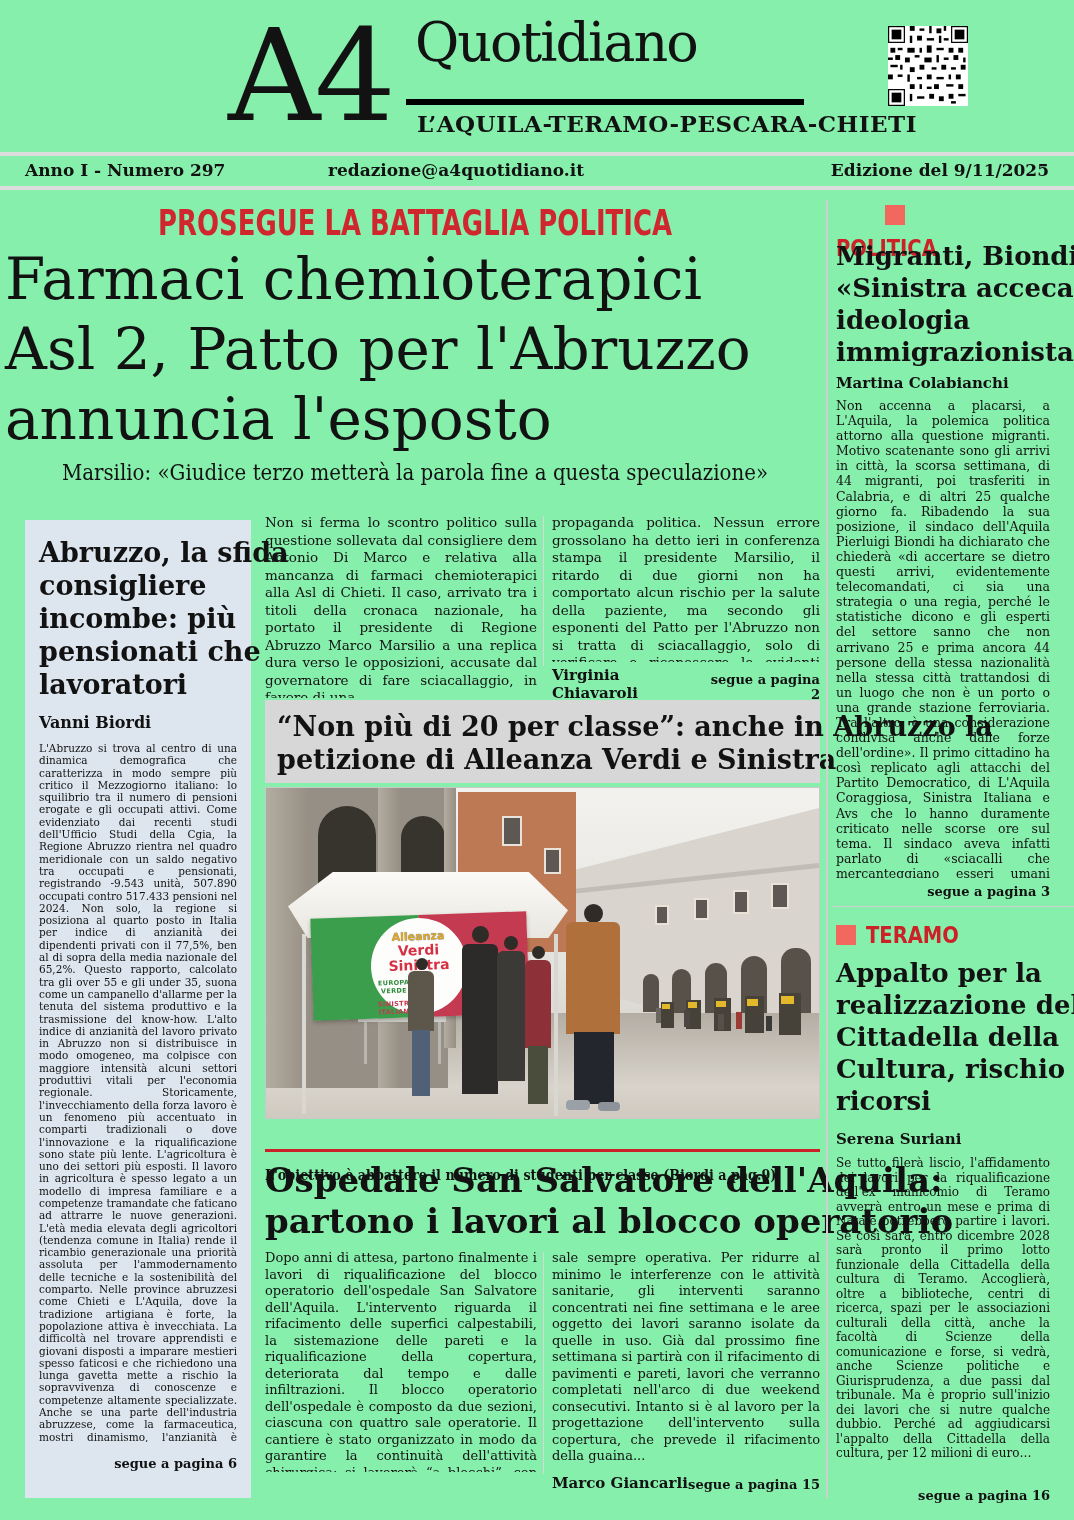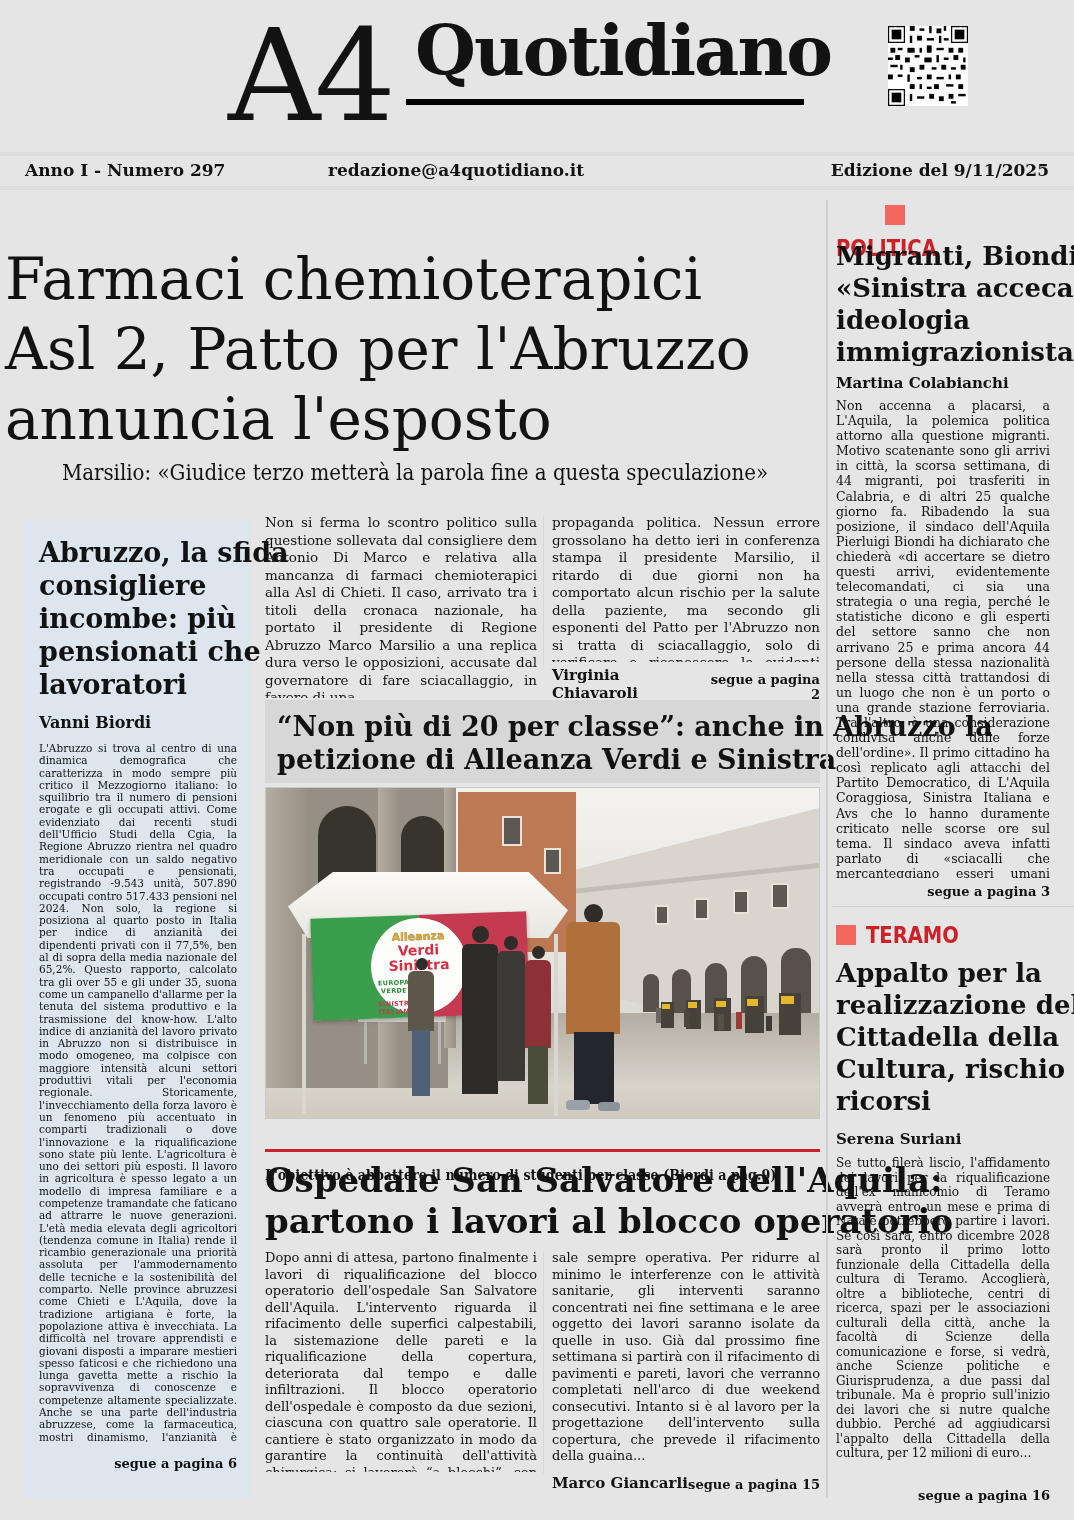--- a/index.html
+++ b/index.html
@@ -1,24 +1,24 @@
 <!DOCTYPE html>
 <html lang="it"><head>
 <meta charset="utf-8">
 <style>
   html,body{margin:0;padding:0;background:#fff;}
-  .page{position:relative;width:1074px;height:1520px;margin:0 auto;background:#e5e5e5;overflow:hidden;
+  .page{position:relative;width:1074px;height:1520px;margin:0 auto;background:#86efac;overflow:hidden;
         font-family:"DejaVu Serif","Liberation Serif",serif;color:#121212;}
   .abs{position:absolute;}
   .sans{font-family:"DejaVu Sans","Liberation Sans",sans-serif;}
   .squeezeC{display:block;transform:scaleX(.8);transform-origin:center;white-space:nowrap;}
   .squeezeL{display:block;transform:scaleX(.85);transform-origin:left center;white-space:nowrap;}
   
   .logo-a4{font-size:128px;font-weight:400;letter-spacing:-6px;line-height:1;}
-  .logo-title{font-size:70px;font-weight:700;letter-spacing:-2px;line-height:1;}
+  .logo-title{font-size:54px;font-weight:400;letter-spacing:-2px;line-height:1;}
   .logo-rule{background:#000;height:6px;}
   .logo-sub{font-size:23px;font-weight:700;letter-spacing:.5px;}
   
   .dl-rule{background:#dcdcdc;height:4px;left:0;width:1074px;}
   .dl-text{font-size:17px;font-weight:700;}
   
   .kicker{color:#d0262e;font-size:36px;font-weight:700;}
   .headline-line{font-size:58px;font-weight:400;line-height:70px;transform:scaleX(.8);transform-origin:center;white-space:nowrap;text-align:center;}
   .subhead{font-size:22px;font-weight:400;}
   .bodytxt{text-align:justify;overflow:hidden;}
@@ -85,20 +85,21 @@
 </head>
 <body>
 
 <div class="page">
 
   <div class="abs" style="left:228px;top:12px;">
     <span class="logo-a4">A4</span>
   </div>
   <div class="abs logo-title" style="left:415px;top:16px;">Quotidiano</div>
   <div class="abs logo-rule" style="left:406px;top:99px;width:398px;"></div>
+  <div class="abs logo-sub" style="left:417px;top:110px;">L’AQUILA-TERAMO-PESCARA-CHIETI</div>
 
   <svg class="abs" style="left:888px;top:26px;" width="80" height="80" viewBox="0 0 33 33">
     <rect x="0" y="0" width="33" height="33" fill="#fff"></rect>
     <g fill="#000">
       <rect x="0" y="0" width="7" height="7"></rect>
         <rect x="26" y="0" width="7" height="7"></rect>
         <rect x="0" y="26" width="7" height="7"></rect>
       <rect x="9" y="0" width="2" height="2"></rect>
         <rect x="13" y="1" width="2" height="1"></rect>
         <rect x="17" y="0" width="1" height="3"></rect>
@@ -163,20 +164,23 @@
     <rect x="27" y="1" width="5" height="5" fill="none" stroke="#fff" stroke-width="1"></rect>
     <rect x="1" y="27" width="5" height="5" fill="none" stroke="#fff" stroke-width="1"></rect>
   </svg>
 
   <div class="abs dl-rule" style="top:152px;"></div>
   <div class="abs dl-text" style="left:25px;top:160px;">Anno I - Numero 297</div>
   <div class="abs dl-text" style="left:0;top:160px;width:912px;text-align:center;">redazione@a4quotidiano.it</div>
   <div class="abs dl-text" style="top:160px;right:25px;">Edizione del 9/11/2025</div>
   <div class="abs dl-rule" style="top:186px;"></div>
 
+  <div class="abs sans kicker" style="left:0;top:202px;width:830px;text-align:center;">
+    <span class="squeezeC" style="transform:scaleX(.72);">PROSEGUE LA BATTAGLIA POLITICA</span>
+  </div>
   <div class="abs" style="left:5px;top:244px;width:820px;">
     <span class="headline-line">Farmaci chemioterapici</span>
     <span class="headline-line">Asl 2, Patto per l'Abruzzo</span>
     <span class="headline-line">annuncia l'esposto</span>
   </div>
   <div class="abs subhead" style="left:5px;top:460px;width:820px;text-align:center;">
     <span class="squeezeC" style="transform:scaleX(.9);">Marsilio: «Giudice terzo metterà la parola fine a questa speculazione»</span>
   </div>
 
   <div class="abs bodytxt lead-col" style="left:265px;top:514px;width:272px;height:184px;">Non si ferma lo scontro politico sulla questione sollevata dal consigliere dem Antonio Di Marco e relativa alla mancanza di farmaci chemioterapici alla Asl di Chieti. Il caso, arrivato tra i titoli della cronaca nazionale, ha portato il presidente di Regione Abruzzo Marco Marsilio a una replica dura verso le opposizioni, accusate dal governatore di fare sciacallaggio, in favore di una</div>

